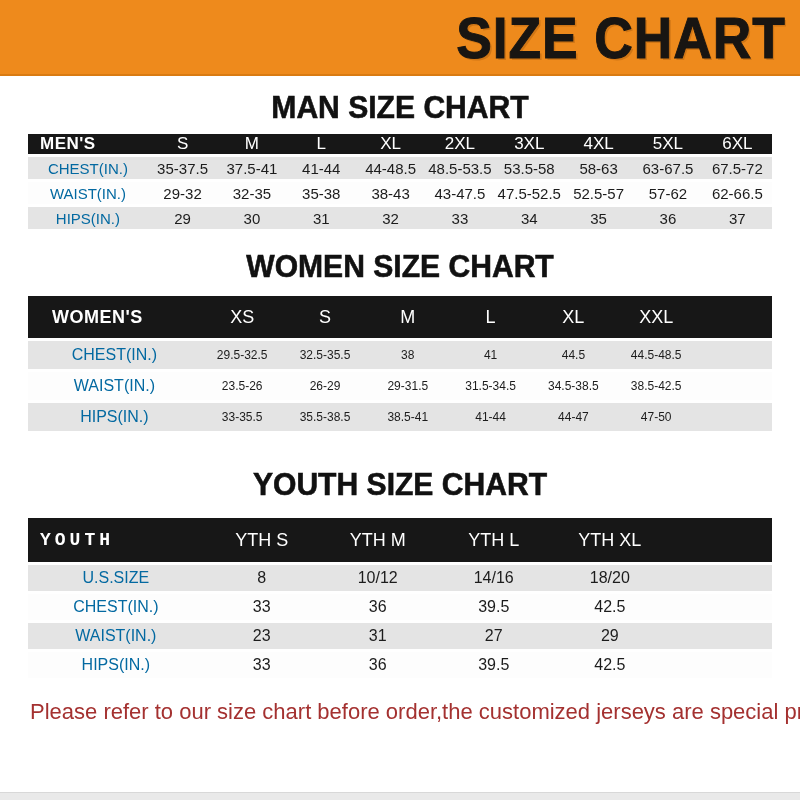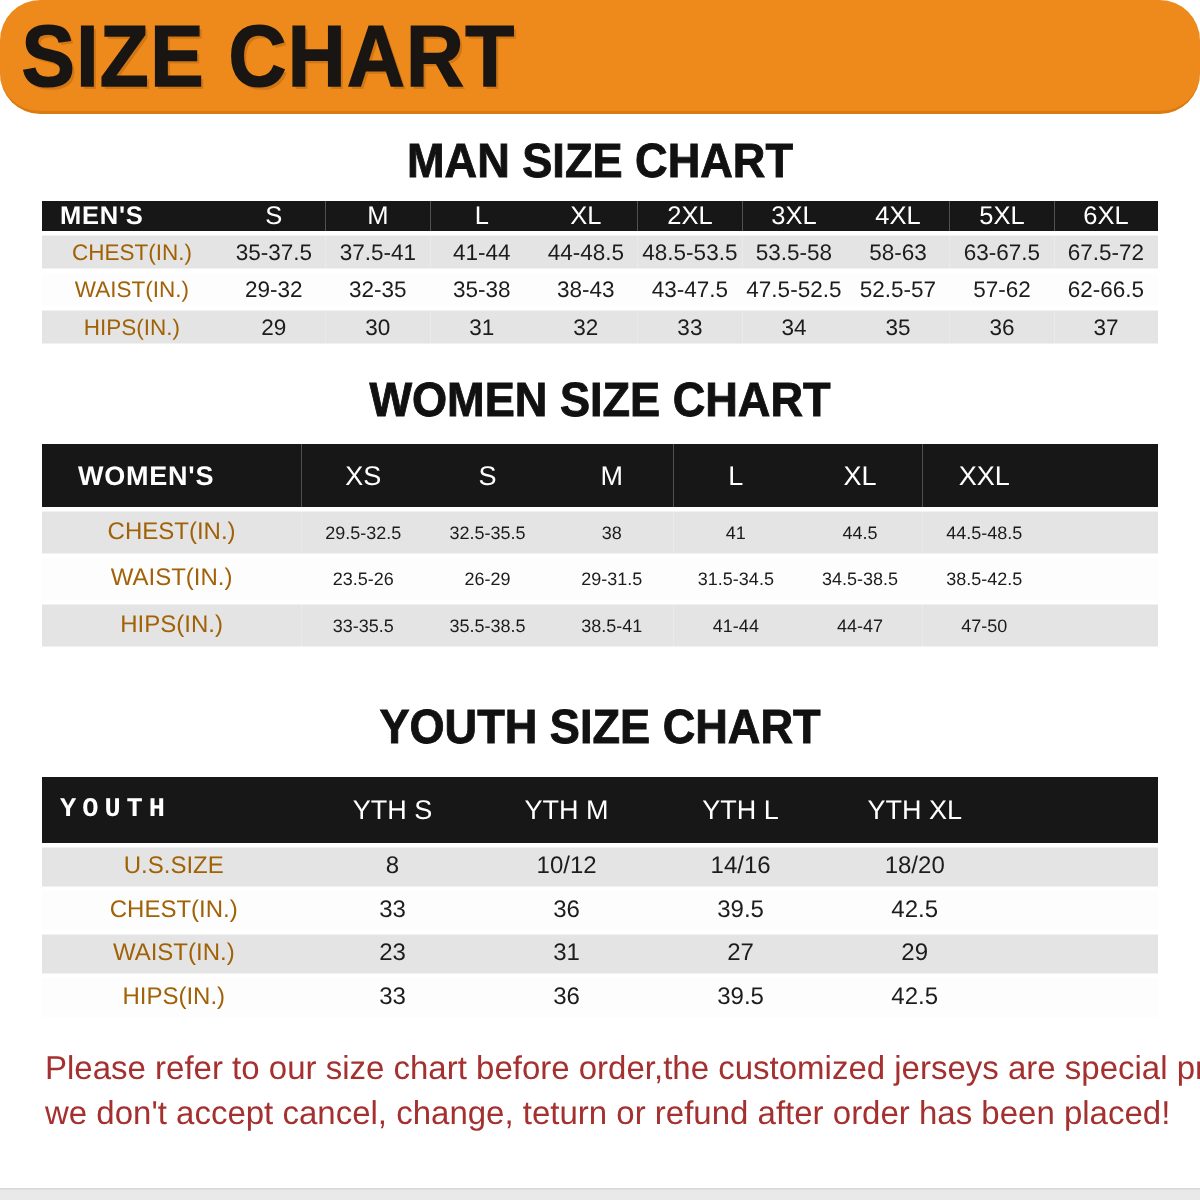--- a/index.html
+++ b/index.html
@@ -5,23 +5,22 @@
   html,body{margin:0;padding:0;}
   body{
     width:800px;height:800px;overflow:hidden;background:#ffffff;
     font-family:"Liberation Sans","DejaVu Sans",sans-serif;
     position:relative;
   }
 
   
   .banner{
     height:74px;background:var(--c-orange,#ee8a1c);
-    display:flex;align-items:center;justify-content:flex-start;
+    display:flex;align-items:center;justify-content:flex-end;
     border-bottom:2px solid #d97b12;
-    border-radius:27px;
   }
   .banner h1{
     margin:0;font-size:58px;font-weight:bold;color:#181512;
     letter-spacing:1px;transform:scaleX(0.92);transform-origin:center;
     -webkit-text-stroke:1px #181512;
     text-shadow:2px 2px 0 rgba(120,60,0,0.25);
     white-space:nowrap;
   }
 
   
@@ -47,21 +46,21 @@
     text-align:left;padding-left:12px;font-weight:bold;font-size:23px;
     letter-spacing:0.5px;white-space:nowrap;
   }
   thead th.spacer-cell{padding:0;}
   tbody td{
     text-align:center;vertical-align:middle;color:#1c1c1c;padding:0;
     white-space:nowrap;
   }
   tbody tr:nth-child(odd) td{background:var(--c-rowgray,#e4e4e4);}
   tbody tr:nth-child(even) td{background:#fdfdfd;}
-  tbody td.row-label{font-size:15px;color:#a16207;}
+  tbody td.row-label{font-size:15px;color:#0369a1;}
 
   
   .section-men thead th{height:16px;font-size:17px;}
   .section-men .label-cell{width:14.5%;}
   .section-men tbody td{height:22px;font-size:15px;}
   
   .section-women thead th{height:42px;font-size:18px;}
   .section-women .label-cell{width:20%;padding-left:24px;}
   .section-women .spacer-cell{width:10%;}
   .section-women tbody td{height:28px;font-size:12px;}
@@ -252,16 +251,15 @@
             <td>42.5</td>
             <td class="spacer-cell"></td>
           </tr>
         </tbody>
       </table>
     </div>
 </section>
 
 <div class="footer-note">
   <p>Please refer to our size chart before order,the customized jerseys are special products,</p>
-  <p>we don't accept cancel, change, teturn or refund after order has been placed!</p>
 </div>
 
 <div class="bottom-strip"></div>
 
 </body></html>

